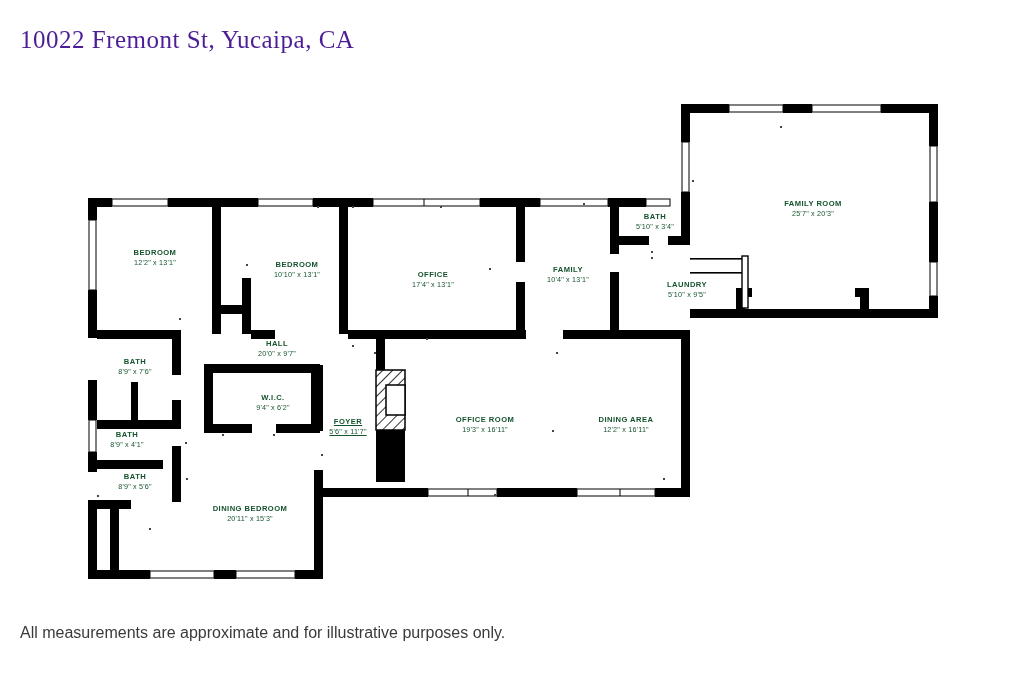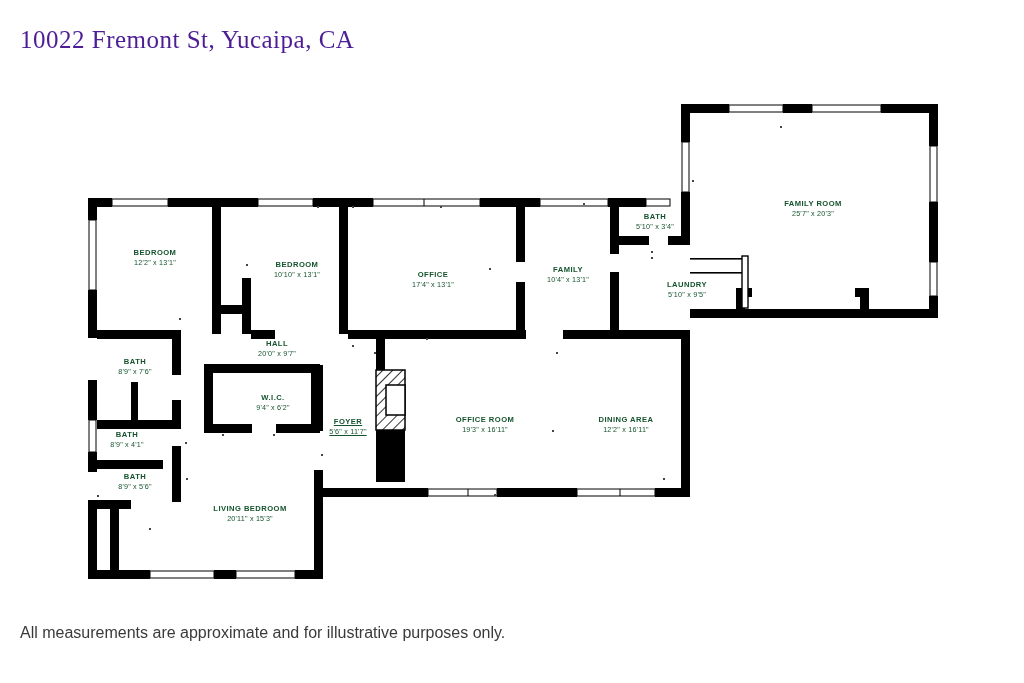--- a/index.html
+++ b/index.html
@@ -307,20 +307,20 @@
     </div>
     <div class="room-label" style="left: 485px; top: 425px;">
       <span class="rn">OFFICE ROOM</span>
       <span class="rd">19'3" x 16'11"</span>
     </div>
     <div class="room-label" style="left: 626px; top: 425px;">
       <span class="rn">DINING AREA</span>
       <span class="rd">12'2" x 16'11"</span>
     </div>
     <div class="room-label" style="left: 250px; top: 514px;">
-      <span class="rn">LIVING BEDROOM</span>
+      <span class="rn">DINING BEDROOM</span>
       <span class="rd">20'11" x 15'3"</span>
     </div>
   </div>
 
 <div id="disclaimer">
   <div>All measurements are approximate and for illustrative purposes only.</div>
 </div>
 
 </body></html>

